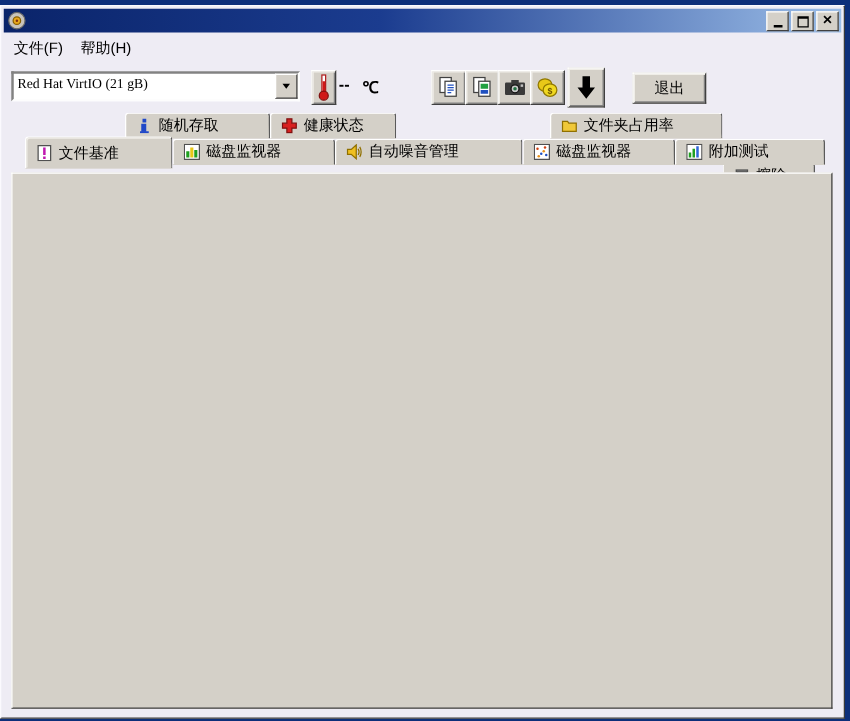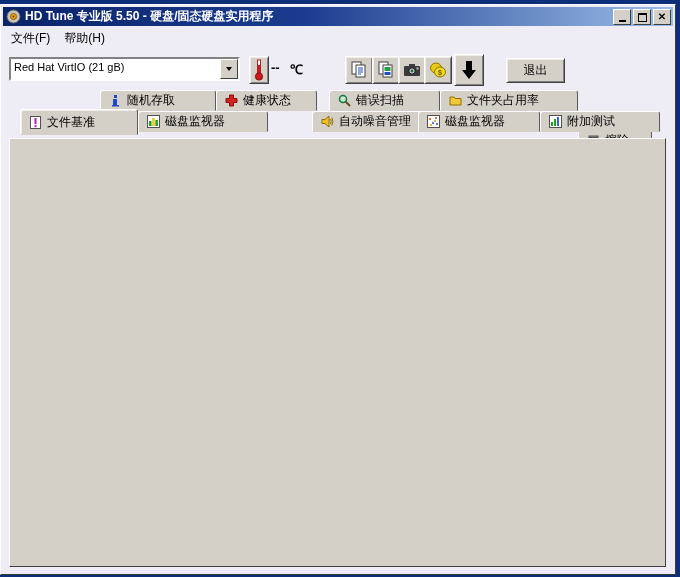--- a/index.html
+++ b/index.html
@@ -3,21 +3,21 @@
 <meta charset="utf-8">
 <style>
   html,body{margin:0;padding:0;}
   body{width:680px;height:577px;background:#0D2F7A;position:relative;overflow:hidden;
        font-family:"Liberation Sans",sans-serif;-webkit-font-smoothing:none;}
   .screen{position:absolute;left:0;top:0;width:680px;height:577px;}
   .window{position:absolute;left:0;top:4px;width:674px;height:569px;background:#EEECF4;
           border:1px solid;border-color:#FBFAFE #3A3A3A #3A3A3A #FBFAFE;}
   .txt{position:absolute;font-size:12px;color:#000;white-space:nowrap;}
   .bold{font-weight:bold;}
-  .mono{font-family:Liberation Sans, sans-serif;}
+  .mono{font-family:Liberation Serif, serif;}
   .underl{text-decoration:underline;}
 
   
   .titlebar{position:absolute;left:2px;top:2px;right:2px;height:19px;
             background:linear-gradient(90deg,#0A246A 0%,#1B3C8F 45%,#9CBEE8 100%);
             display:flex;align-items:center;}
   .title-text{color:#fff;font-weight:bold;font-size:12px;margin-left:4px;white-space:nowrap;}
   .tb-btns{position:absolute;right:2px;top:2px;display:flex;gap:2px;}
   .wbtn{width:16px;height:14px;background:#D4D0C8;border:1px solid;
         border-color:#FFF #404040 #404040 #FFF;display:flex;align-items:center;justify-content:center;
@@ -83,21 +83,20 @@
 
 <div class="screen">
 <div class="window">
 
   <div class="titlebar">
     <svg class="ticon" width="15" height="15" viewBox="0 0 15 15" style="margin-left:3px;">
       <circle cx="7.5" cy="7.5" r="6.5" fill="#C8C4BC" stroke="#6A6A6A"></circle>
       <circle cx="7.5" cy="7.5" r="3" fill="#E8A81C" stroke="#8A6000"></circle>
       <circle cx="7.5" cy="7.5" r="1" fill="#803010"></circle>
     </svg>
-    <span class="title-text">HD Tune 专业版 5.50 - 硬盘/固态硬盘实用程序</span>
     <div class="tb-btns">
       <div class="wbtn">
             <span class="glyph-min"></span>
           </div>
       <div class="wbtn">
             <span class="glyph-max"></span>
           </div>
       <div class="wbtn">
             <span>✕</span>
           </div>
@@ -374,27 +373,20 @@
           <rect x="3" y="11" width="7" height="1.5" fill="#2048C8"></rect>
         </svg></span>
       <span>随机存取</span>
     </div>
     <div class="tab" style="left: 216px; top: 90px; width: 101px;">
       <span class="ticon"><svg width="13" height="13" viewBox="0 0 13 13">
           <polygon points="4.5,1 8.5,1 8.5,4.5 12,4.5 12,8.5 8.5,8.5 8.5,12 4.5,12 4.5,8.5 1,8.5 1,4.5 4.5,4.5" fill="#D82020" stroke="#801010"></polygon>
         </svg></span>
       <span>健康状态</span>
     </div>
-    <div class="tab" style="left: 329px; top: 90px; width: 111px;">
-      <span class="ticon"><svg width="13" height="13" viewBox="0 0 13 13">
-          <circle cx="5" cy="5" r="3.5" fill="#C8E8D0" stroke="#107840" stroke-width="1.5"></circle>
-          <line x1="7.8" y1="7.8" x2="12" y2="12" stroke="#6A4A20" stroke-width="2"></line>
-        </svg></span>
-      <span>错误扫描</span>
-    </div>
     <div class="tab" style="left: 440px; top: 90px; width: 138px;">
       <span class="ticon"><svg width="13" height="13" viewBox="0 0 13 13">
           <path d="M1 3 L5 3 L6 4.5 L12 4.5 L12 11 L1 11 Z" fill="#F0C838" stroke="#907000"></path>
         </svg></span>
       <span>文件夹占用率</span>
     </div>
     <div class="tab" style="left: 578px; top: 90px; width: 74px; margin-top: 40px;">
       <span class="ticon"><svg width="13" height="13" viewBox="0 0 13 13">
           <rect x="3" y="3.5" width="7" height="8.5" fill="#B8B8B8" stroke="#505050"></rect>
           <rect x="2" y="2" width="9" height="1.5" fill="#909090" stroke="#505050"></rect>
@@ -414,21 +406,21 @@
     </div>
     <div class="tab" style="left: 138px; top: 111px; width: 130px;">
       <span class="ticon"><svg width="13" height="13" viewBox="0 0 13 13">
           <rect x="0.5" y="0.5" width="12" height="12" fill="#fff" stroke="#505050"></rect>
           <rect x="2" y="6" width="2.5" height="5" fill="#20A020"></rect>
           <rect x="5.2" y="3" width="2.5" height="8" fill="#E8C818"></rect>
           <rect x="8.4" y="5" width="2.5" height="6" fill="#20A020"></rect>
         </svg></span>
       <span>磁盘监视器</span>
     </div>
-    <div class="tab" style="left: 268px; top: 111px; width: 150px; margin-left: 44px;">
+    <div class="tab" style="left: 268px; top: 111px; width: 150px;">
       <span class="ticon"><svg width="13" height="13" viewBox="0 0 13 13">
           <polygon points="1,4.5 4,4.5 8,1 8,12 4,8.5 1,8.5" fill="#F0C020" stroke="#907000"></polygon>
           <path d="M9.5 4 Q11 6.5 9.5 9" fill="none" stroke="#907000"></path>
           <path d="M10.8 2.5 Q13 6.5 10.8 10.5" fill="none" stroke="#907000"></path>
         </svg></span>
       <span>自动噪音管理</span>
     </div>
     <div class="tab" style="left: 418px; top: 111px; width: 122px;">
       <span class="ticon"><svg width="13" height="13" viewBox="0 0 13 13">
           <rect x="0.5" y="0.5" width="12" height="12" fill="#fff" stroke="#505050"></rect>

